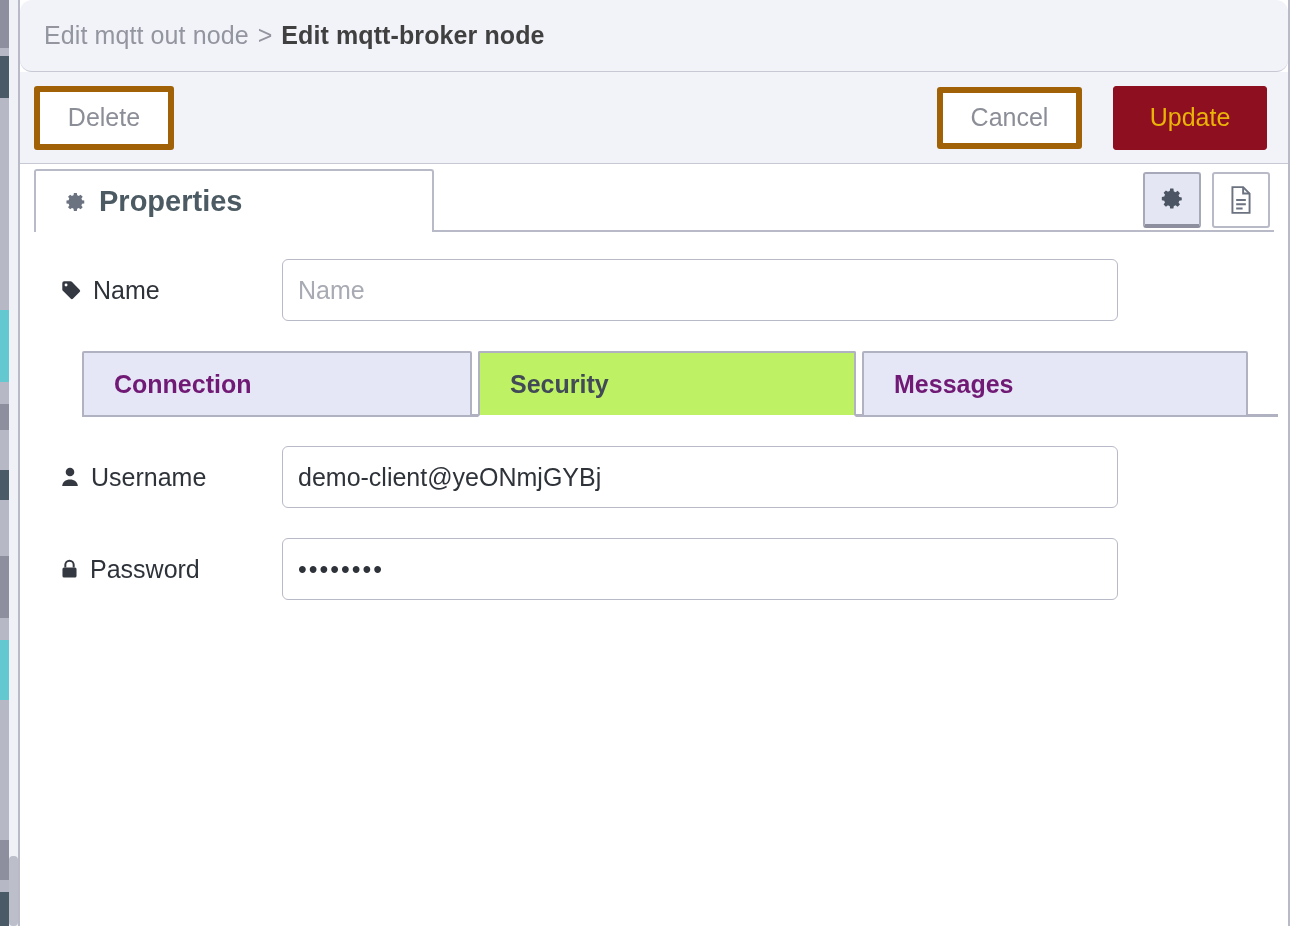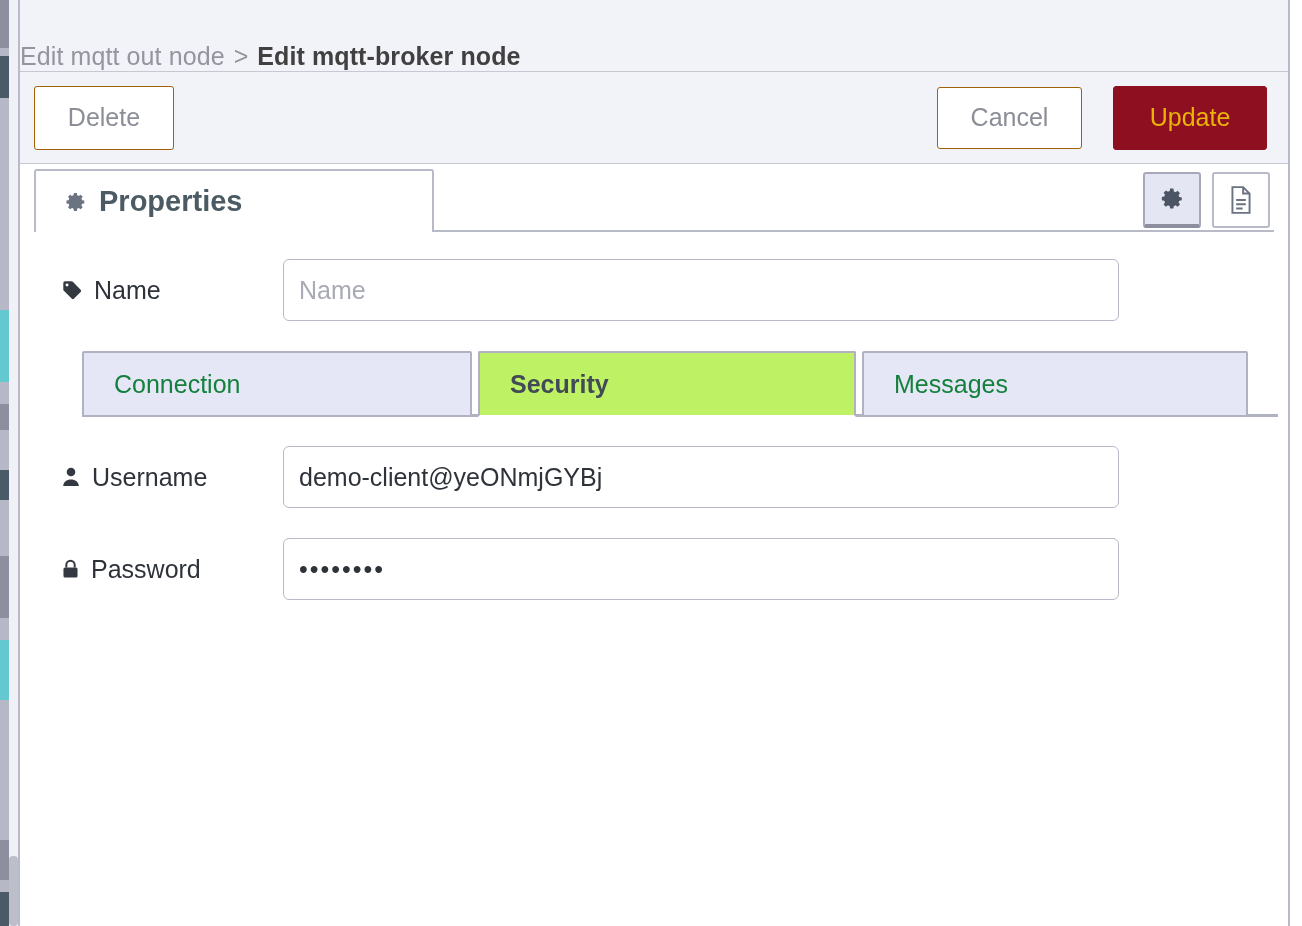--- a/index.html
+++ b/index.html
@@ -55,23 +55,24 @@
     border-right: 2px solid #b8bac7;
     box-sizing: border-box;
   }
 
   
   .dialog-header {
     height: 72px;
     background: #f2f2f9;
     border-bottom: 1px solid #c6c8d4;
     display: flex;
-    align-items: flex-end;
-    padding-left: 0;
-    box-sizing: border-box;
+    align-items: center;
+    padding-left: 24px;
+    box-sizing: border-box;
+    border-radius: 12px;
   }
   .crumb-parent {
     font-size: 25px;
     color: #93959f;
     letter-spacing: 0.1px;
   }
   .crumb-sep {
     font-size: 25px;
     color: #93959f;
     margin: 0 9px;
@@ -98,21 +99,21 @@
     font-size: 25px;
     border-radius: 3px;
     cursor: pointer;
     box-sizing: border-box;
     display: flex;
     align-items: center;
     justify-content: center;
   }
   .btn-secondary {
     background: #ffffff;
-    border: 1px solid #a16207;
+    border: 6px solid #a16207;
     color: #8b8d97;
   }
   .btn-delete {
     width: 140px;
     height: 64px;
   }
   .btn-cancel {
     width: 145px;
     height: 62px;
   }
@@ -194,21 +195,21 @@
     border-bottom-color: #8d8f9e;
   }
 
   
   .dialog-body {
     padding: 22px 0 0 0;
   }
   .form-row {
     display: flex;
     align-items: center;
-    margin-left: 41px;
+    padding-left: 40px;
   }
   .row-name { margin-bottom: 0; height: 72px; }
   .row-user { height: 72px; }
   .row-pass { height: 72px; }
 
   .field-label {
     width: 222px;
     font-size: 25px;
     color: #2e3239;
     display: flex;
@@ -264,22 +265,23 @@
     align-items: center;
     padding-left: 30px;
     box-sizing: border-box;
     font-size: 25px;
     cursor: pointer;
     z-index: 2;
   }
   .subtab-inactive {
     background: #e6e7f6;
     border: 2px solid #b0b2c2;
-    color: #15803d;
+    color: #701a75;
     border-radius: 2px 2px 0 0;
+    font-weight: bold;
   }
   .subtab-active {
     background: #bef264;
     border: 2px solid #b0b2c2;
     border-bottom: 2px solid #ffffff;
     color: #414a56;
     font-weight: bold;
     border-radius: 2px 2px 0 0;
     z-index: 3;
   }

